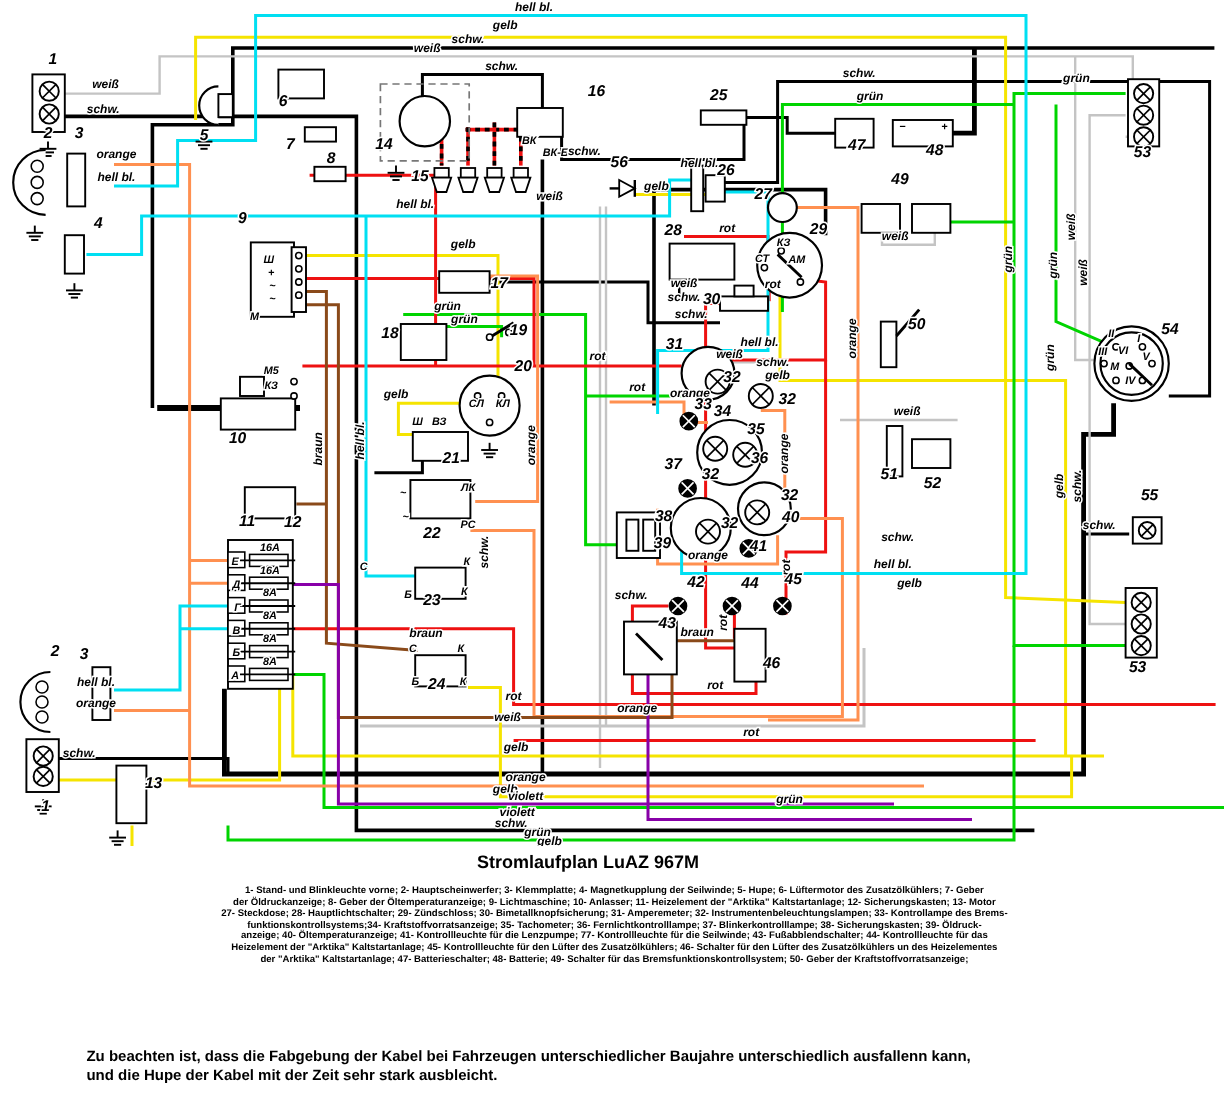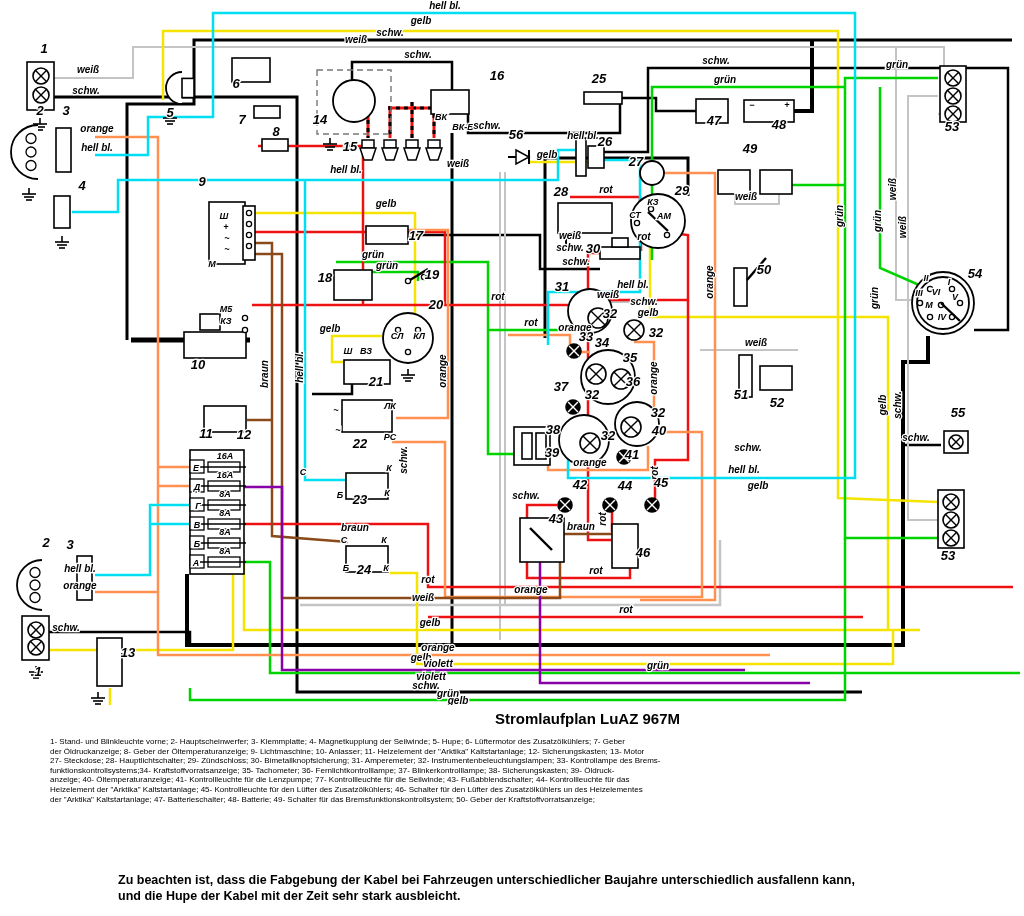--- a/index.html
+++ b/index.html
@@ -1,22 +1,22 @@
 <!DOCTYPE html>
 <html><head>
 <meta charset="utf-8">
 <style>
   html,body{margin:0;padding:0;background:#fff;}
   body{width:1024px;height:916px;position:relative;font-family:"Liberation Sans",sans-serif;overflow:hidden;}
   #diagram{position:absolute;left:0;top:0;}
-  #title{position:absolute;left:300px;top:710px;width:380px;text-align:right;
+  #title{position:absolute;left:300px;top:710px;width:380px;text-align:center;
          font-size:15px;font-weight:bold;color:#000;}
   #legend{position:absolute;left:50px;top:737px;width:924px;color:#000;}
-  #legend div{font-size:8px;font-weight:normal;line-height:9.6px;text-align:left;white-space:nowrap;}
-  #footer{position:absolute;left:72px;top:872px;color:#000;margin-left:46px;}
+  #legend div{font-size:8px;font-weight:bold;line-height:9.6px;text-align:center;white-space:nowrap;}
+  #footer{position:absolute;left:72px;top:872px;color:#000;}
   #footer div{font-size:12.5px;font-weight:bold;line-height:16px;}
   svg text{font-family:"Liberation Sans",sans-serif;}
 </style>
 </head>
 <body>
 
 <svg id="diagram" width="1024" height="705" viewBox="0 0 1024 705">
     <polyline points="50,97 297,97 297,692 862,692" fill="none" stroke="#000000" stroke-width="3"></polyline>
     <polyline points="127,340 127,104 194,104 194,40 1012,40" fill="none" stroke="#000000" stroke-width="3"></polyline>
     <polyline points="131,340 250,340" fill="none" stroke="#000000" stroke-width="5"></polyline>

